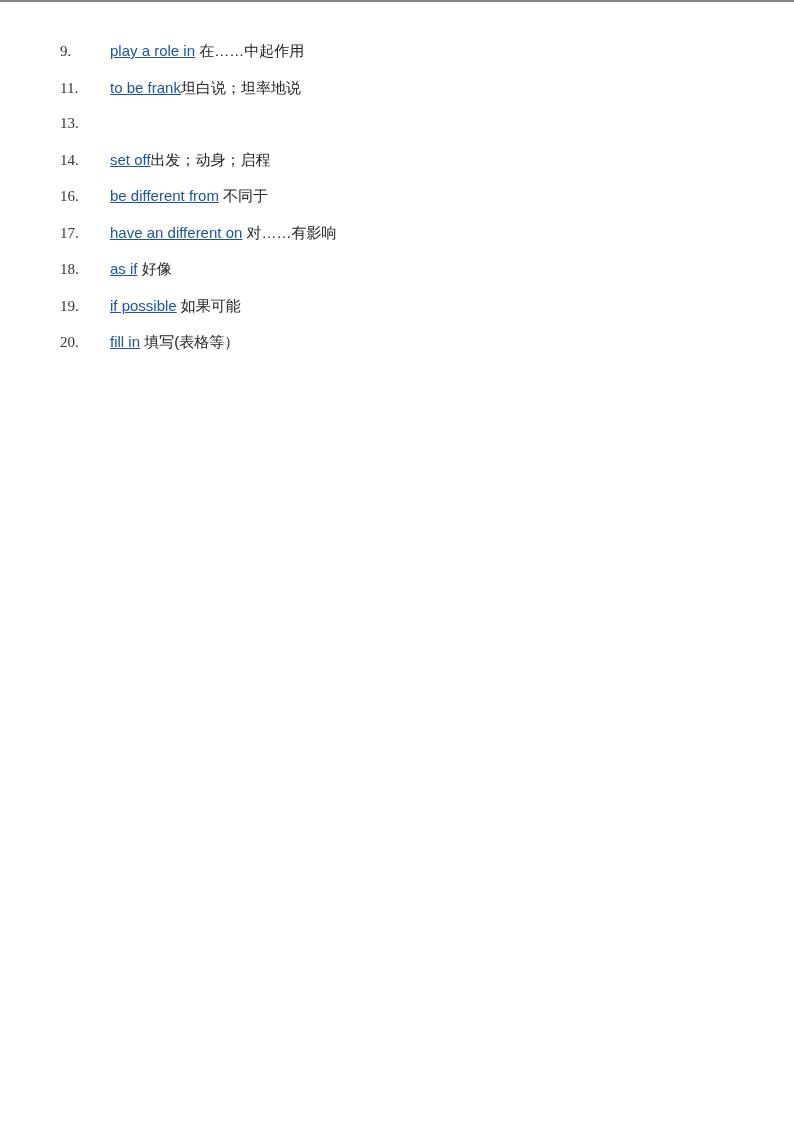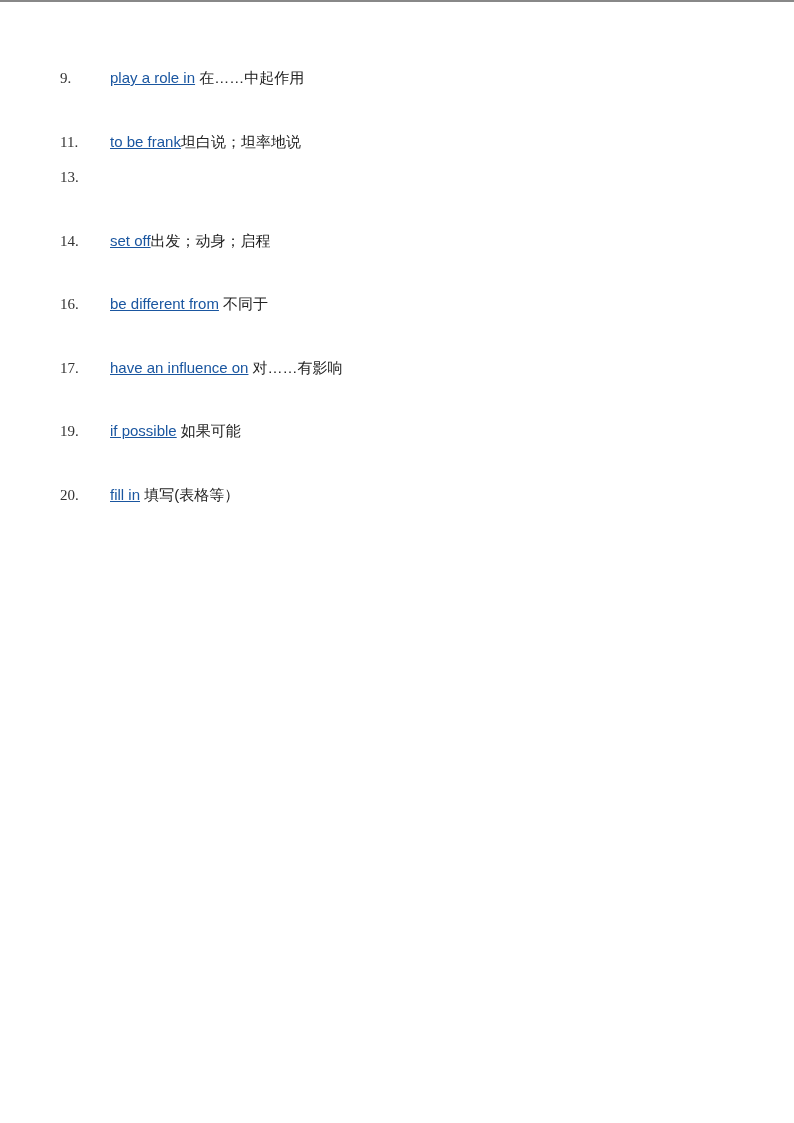--- a/index.html
+++ b/index.html
@@ -52,21 +52,20 @@
       min-width: 50px;
       color: #333333;
       font-size: 15px;
       font-family: "Times New Roman", Times, serif;
     }
 
     .phrase-text {
       font-size: 15px;
       font-family: Arial, sans-serif;
       color: #222222;
-      margin-top: 27px;
     }
 
     .phrase-link {
       color: #1a56a0;
       text-decoration: underline;
       font-family: Arial, sans-serif;
       font-size: 15px;
     }
 
     .phrase-chinese {
@@ -96,21 +95,25 @@
         <li class="phrase-item">
           <span class="number">14.</span>
           <span class="phrase-text"><span class="phrase-link">set off</span><span class="phrase-chinese">出发；动身；启程</span></span>
         </li>
         <li class="phrase-item">
           <span class="number">16.</span>
           <span class="phrase-text"><span class="phrase-link">be different from</span><span class="phrase-chinese"> 不同于</span></span>
         </li>
         <li class="phrase-item">
           <span class="number">17.</span>
-          <span class="phrase-text"><span class="phrase-link">have an influence on</span><span class="phrase-chinese"> 对……有影响</span></span>
+          <span class="phrase-text"><span class="phrase-link">have an different on</span><span class="phrase-chinese"> 对……有影响</span></span>
+        </li>
+        <li class="phrase-item">
+          <span class="number">18.</span>
+          <span class="phrase-text"><span class="phrase-link">as if</span><span class="phrase-chinese"> 好像</span></span>
         </li>
         <li class="phrase-item">
           <span class="number">19.</span>
           <span class="phrase-text"><span class="phrase-link">if possible</span><span class="phrase-chinese"> 如果可能</span></span>
         </li>
         <li class="phrase-item">
           <span class="number">20.</span>
           <span class="phrase-text"><span class="phrase-link">fill in</span><span class="phrase-chinese"> 填写(表格等）</span></span>
         </li>
       </ul>

